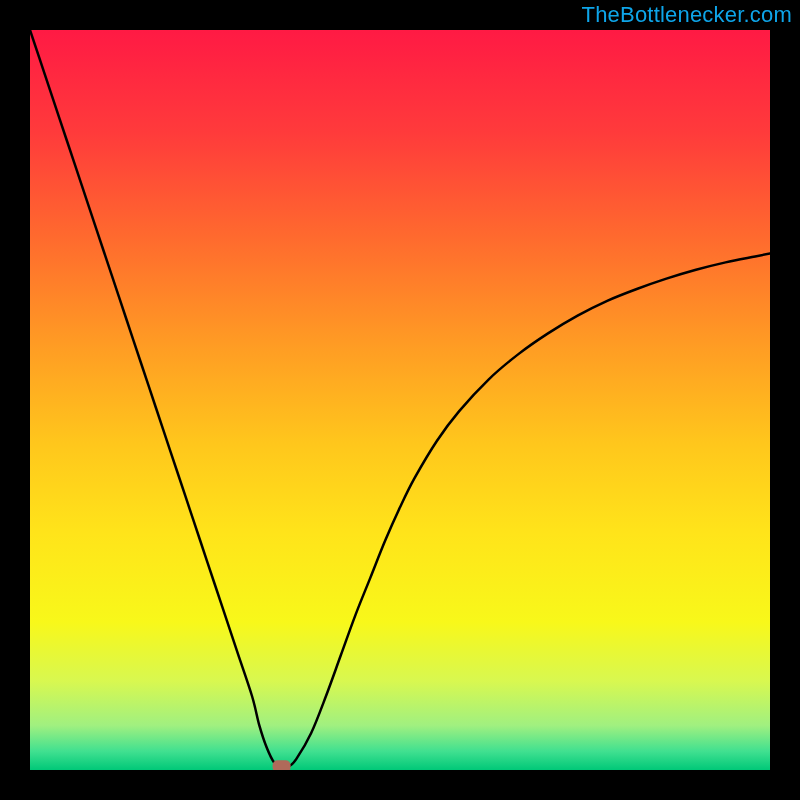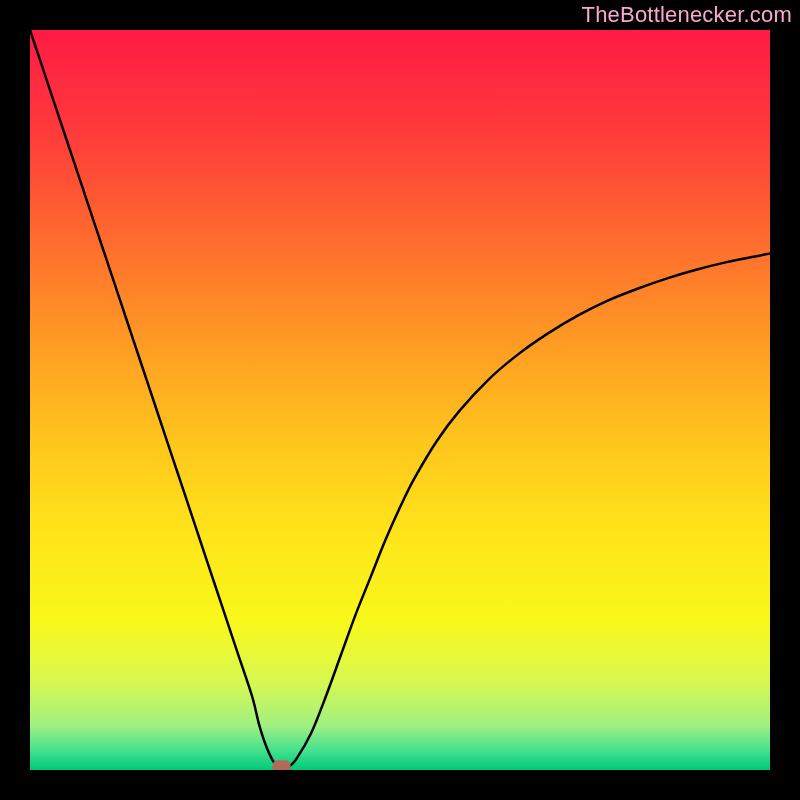--- a/index.html
+++ b/index.html
@@ -24,21 +24,21 @@
     top: 30px;
     left: 30px;
     width: 740px;
     height: 740px;
     overflow: hidden;
   }
   .watermark {
     position: absolute;
     top: 2px;
     right: 8px;
-    color: #f9a8d4;
+    color: #0ea5e9;
     font-size: 22px;
     font-weight: 400;
     letter-spacing: 0.2px;
     z-index: 20;
   }
   svg {
     display: block;
   }
 </style>
 </head>

